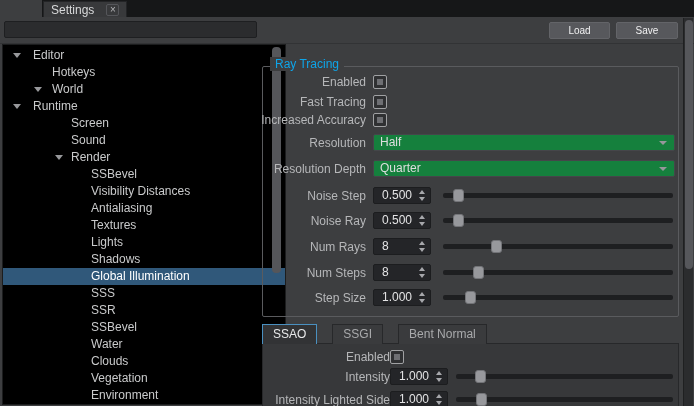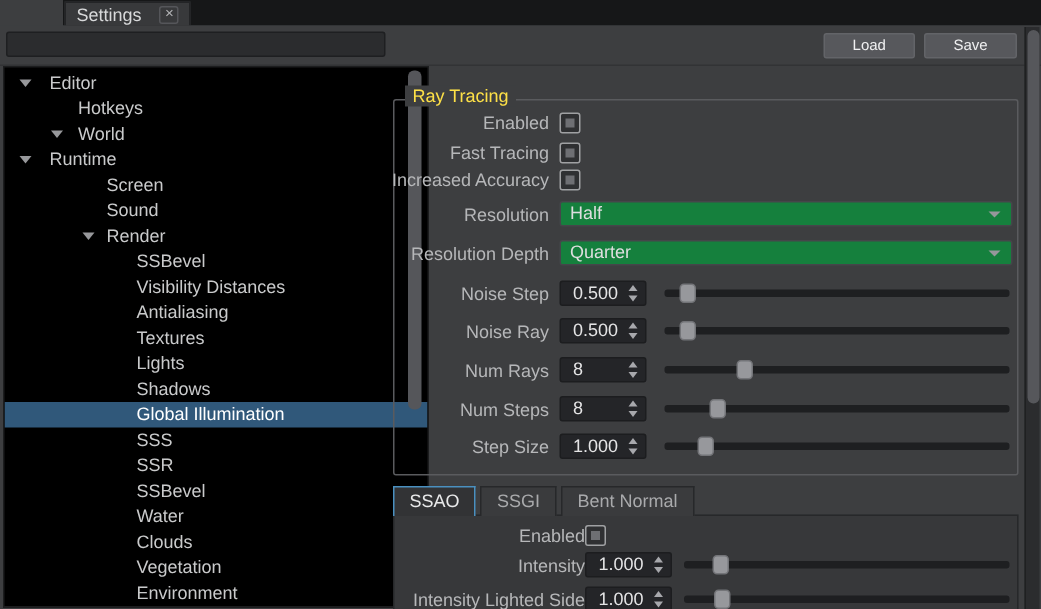--- a/index.html
+++ b/index.html
@@ -40,21 +40,21 @@
     border-top:5px solid #97989b; }
   .lv0 .arr { left:10px; } .lv1 .arr { left:31px; } .lv2 .arr { left:52px; }
   .tree-sb { position:absolute; right:4px; top:2px; width:9px; height:226px; background:#55565a;
     border-radius:4px; }
 
   
   .content { position:absolute; left:262px; top:44px; width:421px; height:362px; overflow:hidden; }
   .group { position:absolute; left:0; top:22px; width:417px; height:251px;
     border:1px solid #5a5b5e; border-radius:2px; }
   .group-title { position:absolute; left:8px; top:13px; background:#3d3e40; padding:0 5px;
-    color:#fde047; z-index:2; }
+    color:#0ea5e9; z-index:2; }
 
   .row { position:absolute; left:0; width:421px; height:18px; }
   .g-lbl { position:absolute; right:317px; top:0; line-height:18px; white-space:nowrap; color:#b6b7b9; }
   .p-lbl { position:absolute; right:293px; top:0; line-height:18px; white-space:nowrap; color:#b6b7b9; }
 
   .checkbox { position:absolute; left:111px; top:2px; width:14px; height:14px;
     border:1px solid #a0a1a3; background:#2f3032; border-radius:2px; }
   .checkbox i { position:absolute; left:3px; top:3px; width:6px; height:6px; background:#6e6f73; }
   .row.pane-row .checkbox { left:128px; }
 
@@ -78,21 +78,21 @@
 
   .slider { position:absolute; left:181px; top:0; width:230px; height:17px; }
   .row.pane-row .slider { left:194px; width:217px; }
   .slider .track { position:absolute; left:0; top:6px; width:100%; height:5px; background:#1e1f21;
     border-radius:2px; }
   .slider .thumb { position:absolute; top:2px; width:11px; height:13px; background:#97989c;
     border:1px solid #737478; border-radius:3px; }
 
   
   .tabs { position:absolute; left:0; top:280px; height:20px; display:flex; z-index:3; }
-  .tab { height:20px; line-height:19px; padding:0 10px; margin-right:3px; background:#3a3b3d;
+  .tab { height:20px; line-height:19px; padding:0 10px; margin-right:15px; background:#3a3b3d;
     border:1px solid #27282a; border-bottom:none; color:#a9aaac; }
   .tab.active { background:#323335; border:1px solid #4a90c0; border-bottom:none; color:#e8e9ea; }
   .pane { position:absolute; left:0; top:299px; width:417px; height:120px; background:#37383a;
     border:1px solid #27282a; }
 
   
   .right-sb { position:absolute; right:1px; top:18px; width:10px; height:388px; background:#2b2c2e;
     border-left:1px solid #1f2021; }
   .right-sb .thumb { position:absolute; left:1px; top:2px; width:8px; height:249px;
     background:#56575b; border-radius:4px; }

